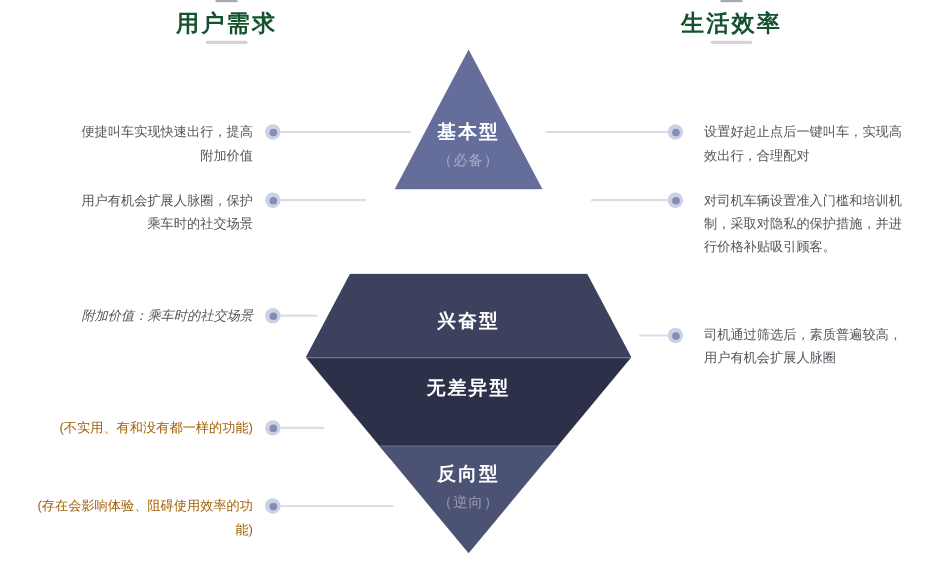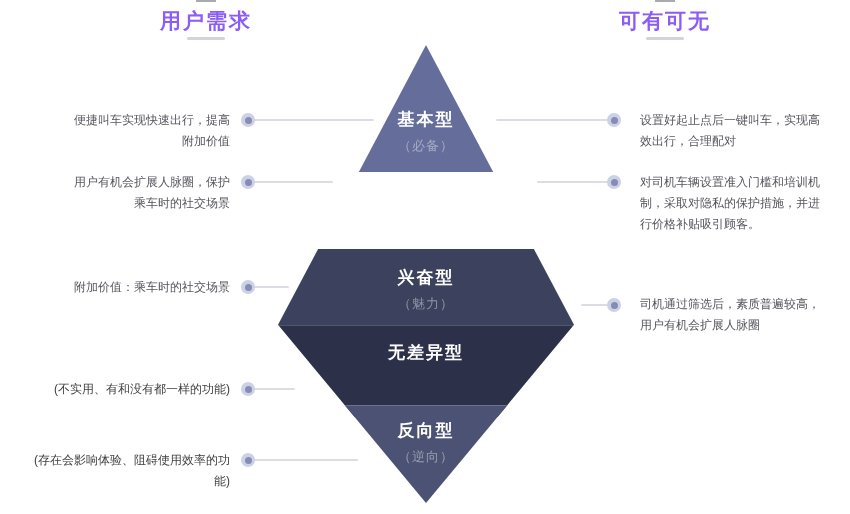--- a/index.html
+++ b/index.html
@@ -6,21 +6,21 @@
   body { background:#ffffff; }
   .canvas {
     position:relative; width:850px; height:514px; overflow:hidden;
     background:#ffffff;
     font-family:"Liberation Sans","DejaVu Sans",sans-serif;
   }
 
   
   .header-title {
     position:absolute; top:7px; transform:translateX(-50%);
-    font-size:21px; font-weight:bold; letter-spacing:2px; color:#8b5cf6;
+    font-size:21px; font-weight:bold; letter-spacing:2px; color:#14532d;
     white-space:nowrap;
   }
   .top-dash {
     position:absolute; top:0; width:20px; height:2px;
     background:#a9a9b0; transform:translateX(-50%);
   }
   .title-underline {
     position:absolute; top:37px; width:38px; height:3px; border-radius:2px;
     background:#d3d4d9; transform:translateX(-50%);
   }
@@ -33,32 +33,32 @@
   .band { position:absolute; left:0; width:100%; }
   .band-basic       { top:0;     height:127px; background:#656d9b; }
   .band-expected    { top:127px; height:77px;  background:#4b5376; }
   .band-excitement  { top:204px; height:76px;  background:#3c425e; }
   .band-indifferent { top:280px; height:92px;  background:#2c3149; border-top:1px solid rgba(255,255,255,0.18); }
   .band-reverse     { top:360px; height:98px;  background:#4c5273; border-top:1px solid rgba(255,255,255,0.18); }
 
   .band-label { position:absolute; left:0; width:100%; text-align:center; }
   .band-basic       .band-label { top:63px; }
   .band-expected    .band-label { top:14px; }
-  .band-excitement  .band-label { top:17px; }
+  .band-excitement  .band-label { top:31px; }
   .band-indifferent .band-label { top:15px; }
   .band-reverse     .band-label { top:13px; }
   .band-main { font-size:17px; font-weight:bold; color:#ffffff; letter-spacing:2px; line-height:24px; }
   .band-sub  { font-size:13px; color:rgba(255,255,255,0.42); letter-spacing:1px; line-height:20px; margin-top:4px; }
 
   
   .note { position:absolute; font-size:12px; line-height:21px; color:#55555d; }
   .note div { white-space:nowrap; }
   .note-left  { right:620px; text-align:right; }
   .note-right { left:640px;  text-align:left; }
-  .muted { color:#404040; }
+  .muted { color:#a16207; }
 
   
   .connector-line { position:absolute; height:2px; border-radius:1px; background:#dcdde3; }
   .dot {
     position:absolute; width:14px; height:14px; border-radius:50%;
     background:#ccd1e6;
   }
   .dot::after {
     content:""; position:absolute; left:3.5px; top:3.5px;
     width:7px; height:7px; border-radius:50%; background:#878cb5;
@@ -67,34 +67,33 @@
 </head>
 <body>
 
 <div class="canvas">
 
   <div class="top-dash" style="left:206px;"></div>
   <div class="header-title" style="left:206px;">用户需求</div>
   <div class="title-underline" style="left:206px;"></div>
 
   <div class="top-dash" style="left:665px;"></div>
-  <div class="header-title" style="left:665px;">可有可无</div>
+  <div class="header-title" style="left:665px;">生活效率</div>
   <div class="title-underline" style="left:665px;"></div>
 
   <div class="diamond">
     <div class="band band-basic">
       <div class="band-label">
         <div class="band-main">基本型</div>
         <div class="band-sub">（必备）</div>
       </div>
     </div>
     <div class="band band-excitement">
       <div class="band-label">
         <div class="band-main">兴奋型</div>
-        <div class="band-sub">（魅力）</div>
       </div>
     </div>
     <div class="band band-indifferent">
       <div class="band-label">
         <div class="band-main">无差异型</div>
       </div>
     </div>
     <div class="band band-reverse">
       <div class="band-label">
         <div class="band-main">反向型</div>
@@ -128,21 +127,21 @@
   <div class="dot" style="left:607px; top:298px;"></div>
 
   <div class="note note-left" style="top:110px;">
     <div>便捷叫车实现快速出行，提高</div>
     <div>附加价值</div>
   </div>
   <div class="note note-left" style="top:172px;">
     <div>用户有机会扩展人脉圈，保护</div>
     <div>乘车时的社交场景</div>
   </div>
-  <div class="note note-left" style="top:277px;">
+  <div class="note note-left" style="top:277px;font-style:italic;">
     <div>附加价值：乘车时的社交场景</div>
   </div>
   <div class="note note-left muted" style="top:379px;">
     <div>(不实用、有和没有都一样的功能)</div>
   </div>
   <div class="note note-left muted" style="top:450px;">
     <div>(存在会影响体验、阻碍使用效率的功</div>
     <div>能)</div>
   </div>
 

